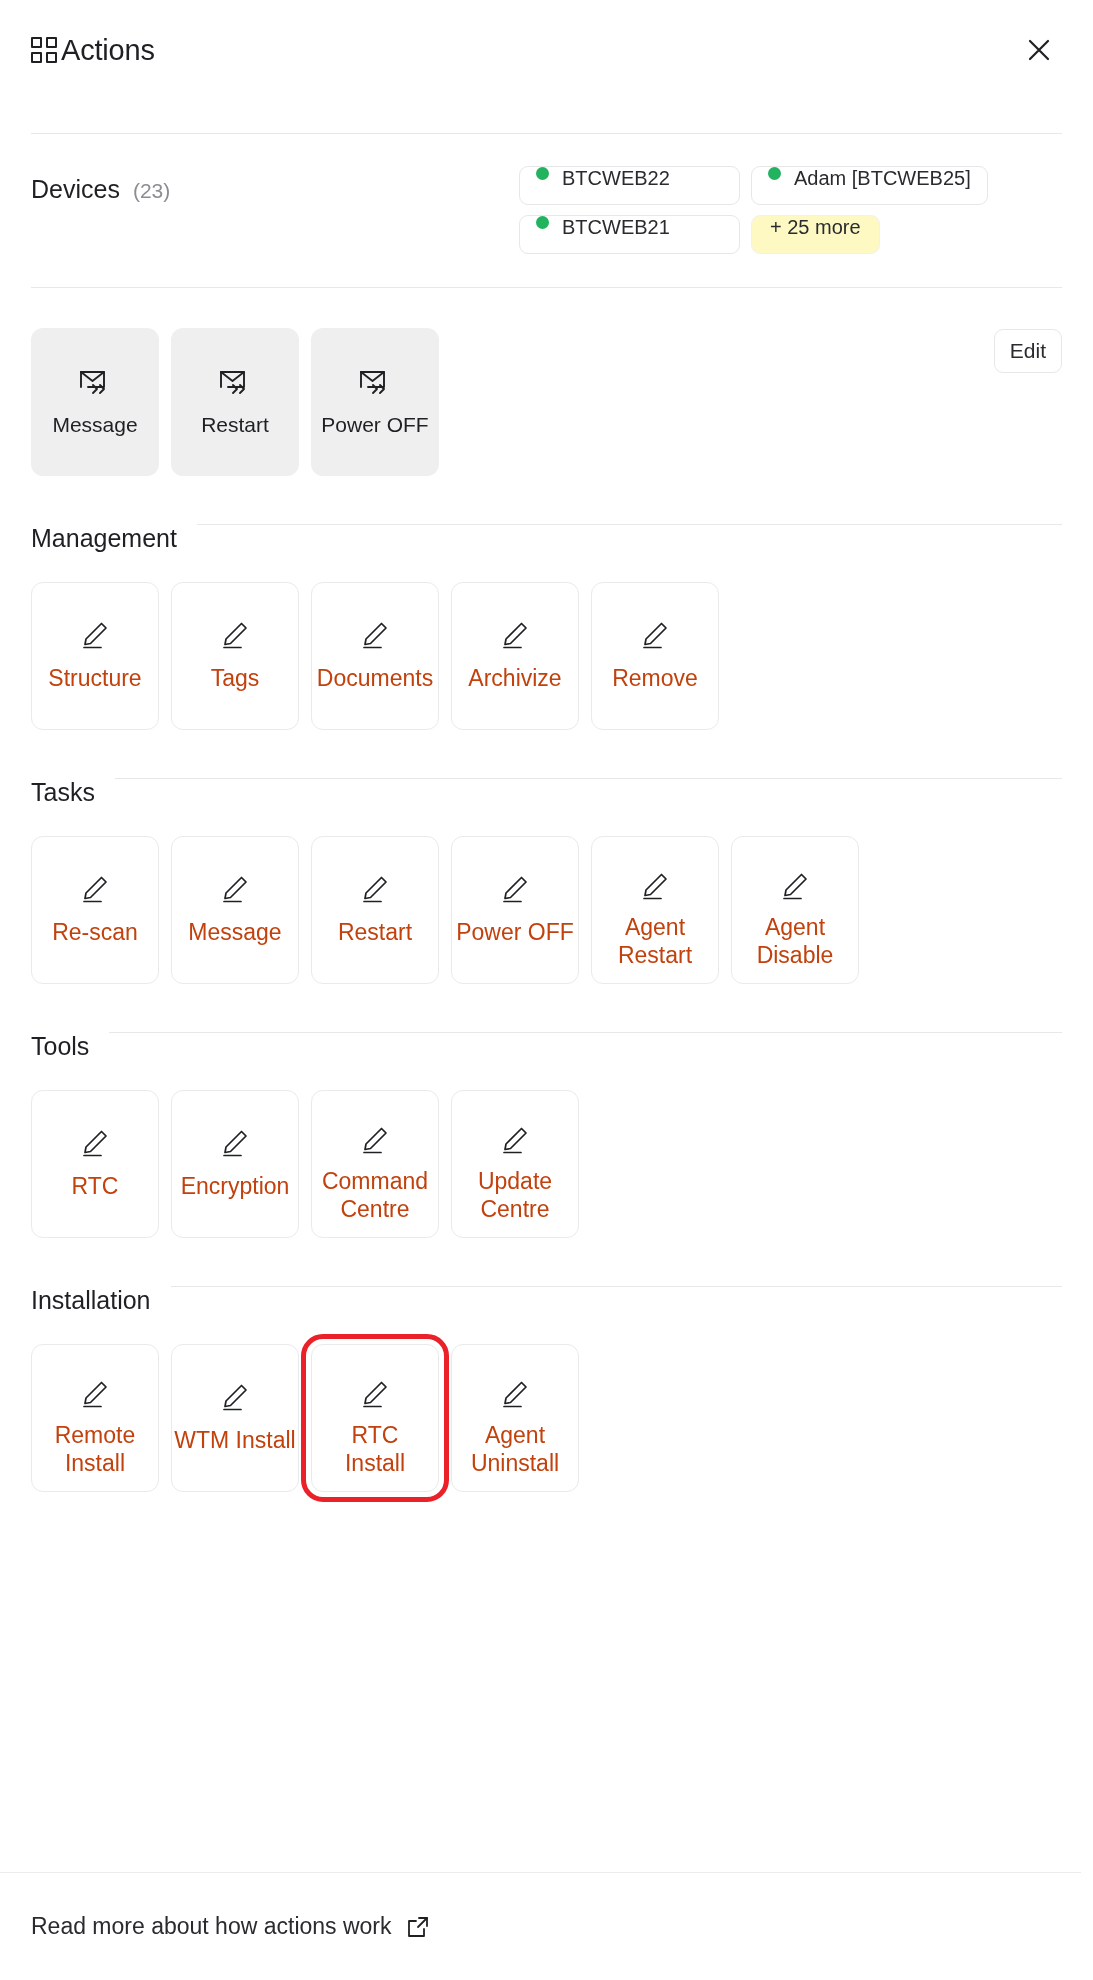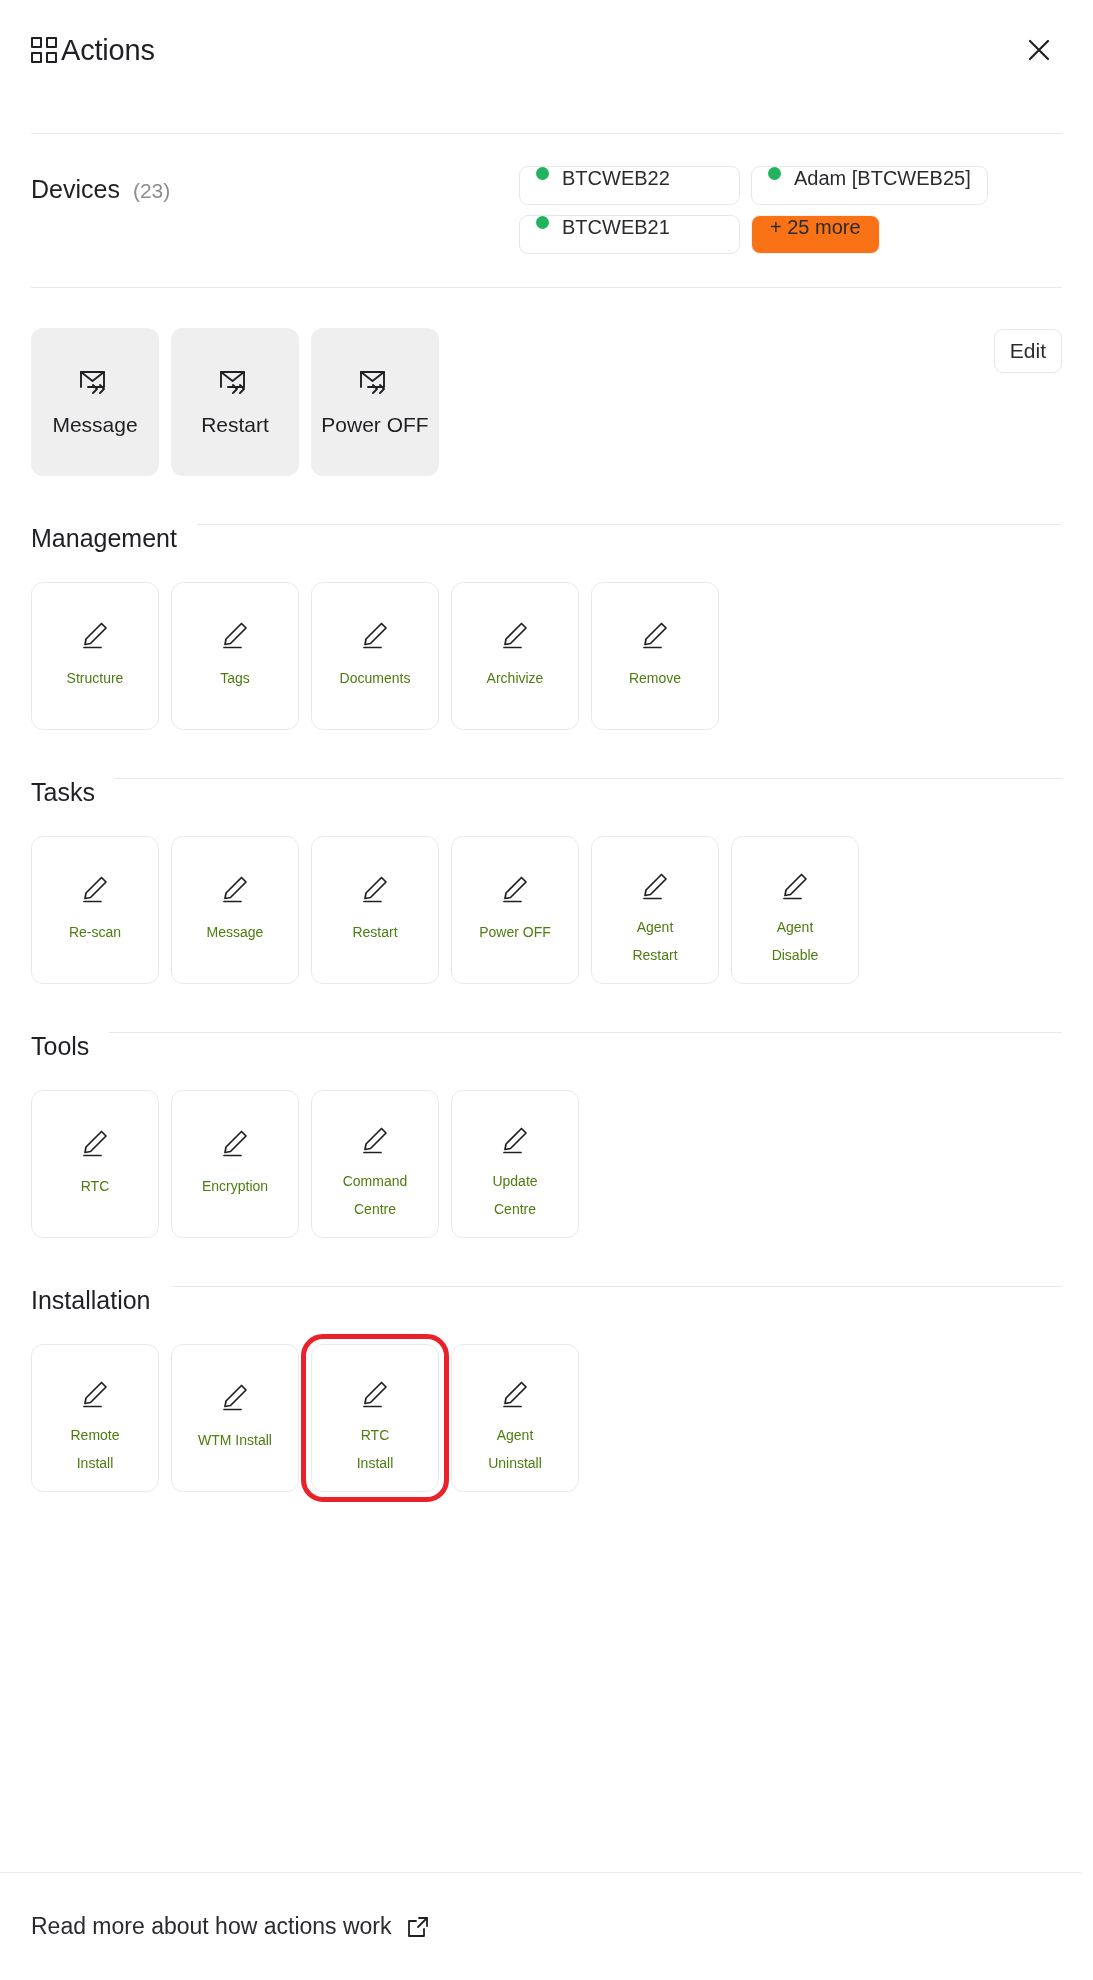--- a/index.html
+++ b/index.html
@@ -104,21 +104,21 @@
     cursor: pointer;
   }
   .chip-w { width: 221px; }
   .chip-dot {
     width: 13px; height: 13px;
     border-radius: 50%;
     background: #22b35e;
     flex: none;
   }
   .chip-more {
-    background: #f97316;
+    background: #fef9c3;
     border-color: #f1f1f2;
     padding: 0 18px;
     cursor: pointer;
   }
 
   .divider-dev {
     height: 1px;
     background: #e8e8ea;
     margin: 33px 31px 0 31px;
   }
@@ -194,23 +194,23 @@
     border-radius: 12px;
     background: #ffffff;
     display: flex;
     flex-direction: column;
     align-items: center;
     justify-content: center;
     gap: 14px;
     cursor: pointer;
   }
   .card .lbl {
-    font-size: 14px;
+    font-size: 23px;
     line-height: 28px;
-    color: #4d7c0f;
+    color: #c2410c;
     text-align: center;
     white-space: pre-line;
   }
   .card.two-line { justify-content: flex-start; padding-top: 34px; gap: 12px; }
 
   .card.highlighted {
     outline: 5px solid #ea2128;
     outline-offset: 5px;
     border-radius: 12px;
   }

